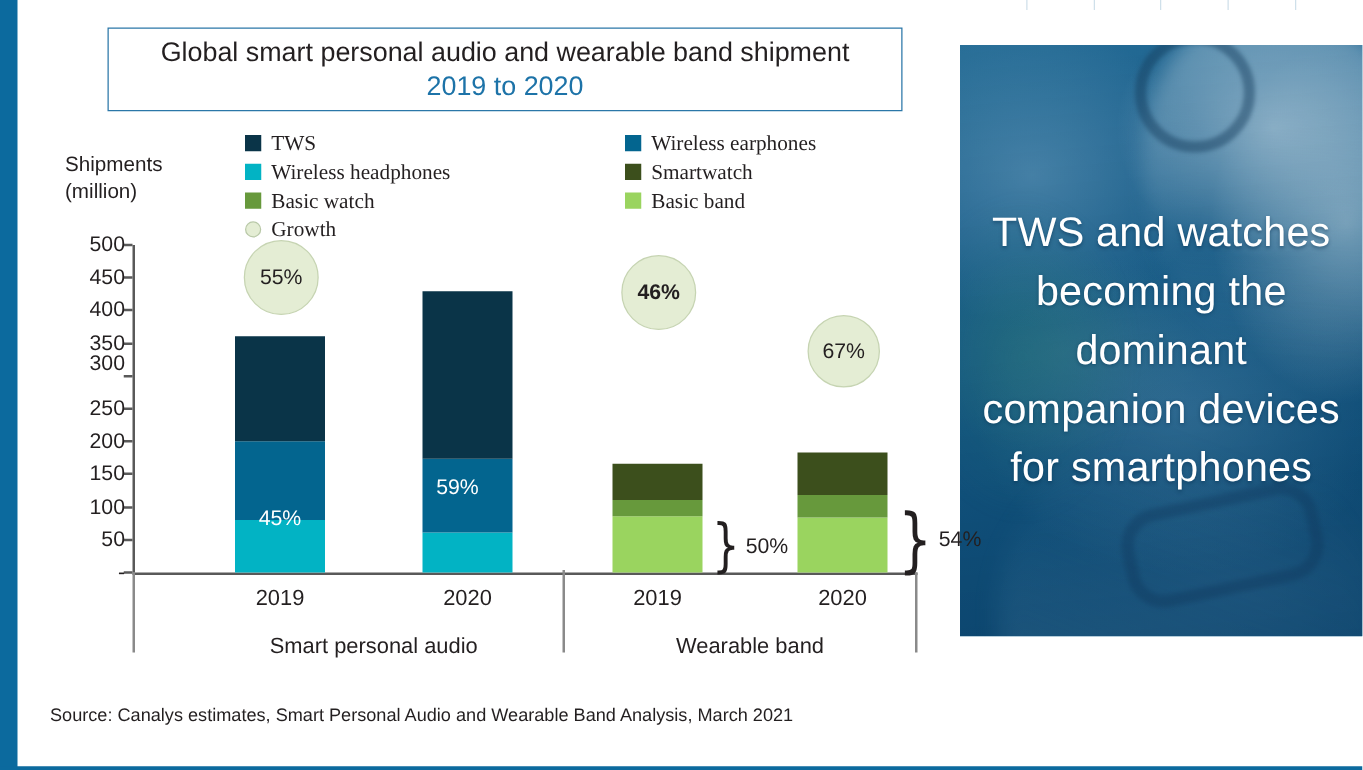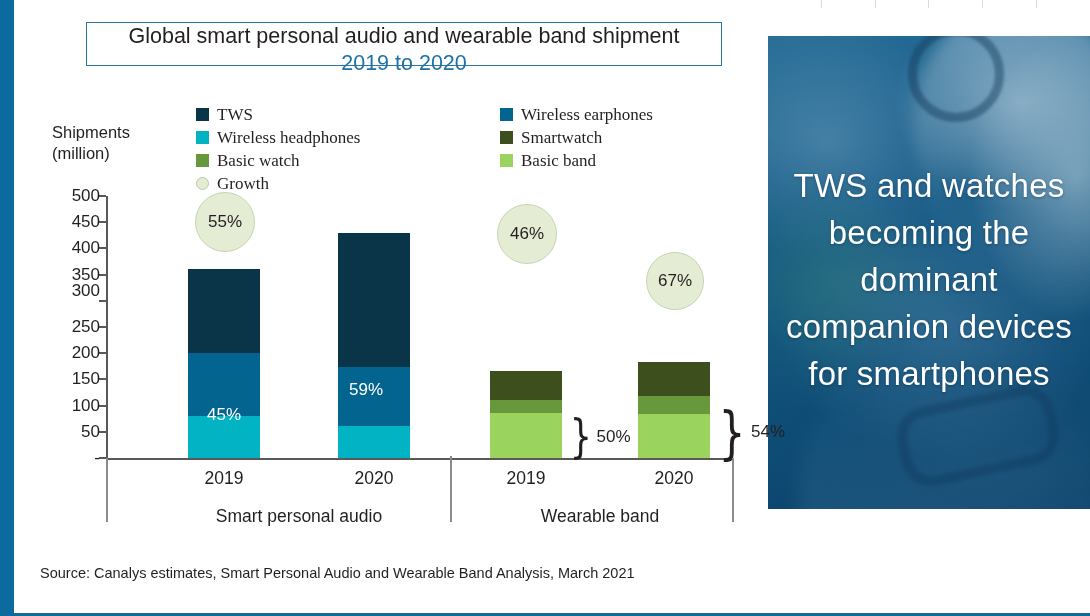--- a/index.html
+++ b/index.html
@@ -89,24 +89,24 @@
   .top-strip{
     position:absolute;left:768px;top:0;width:322px;height:8px;
     background:#ffffff;
     display:flex;
   }
   .top-strip span{flex:1;border-left:1px solid #cfe0ea;}
   .top-strip span:first-child{border-left:none;}
 
   
   .title-box{
-    position:absolute;left:86px;top:22px;width:636px;height:44px;
+    position:absolute;left:86px;top:22px;width:636px;height:67px;
     border:1.4px solid #2b77a8;
     background:#fff;
-    display:flex;align-items:flex-start;justify-content:center;
+    display:flex;align-items:center;justify-content:center;
     text-align:center;
     box-sizing:border-box;
   }
   .title-line1{
     display:block;color:#231f20;font-size:21.5px;line-height:27px;
   }
   .title-line2{
     display:block;color:#1d73a8;font-size:21.5px;line-height:27px;
   }
 
@@ -297,21 +297,21 @@
           <div class="seg" style="background: rgb(60, 79, 28); height: 29.868px; bottom: 57.64px;"></div>
         </div>
         <div class="bar" style="left: 532px; width: 72px; height: 96.416px;">
           <div class="seg" style="background: rgb(154, 212, 95); height: 44.016px; bottom: 0px;"></div>
           <div class="seg" style="background: rgb(103, 153, 60); height: 18.34px; bottom: 44.016px;"></div>
           <div class="seg" style="background: rgb(60, 79, 28); height: 34.06px; bottom: 62.356px;"></div>
         </div>
         <div class="seg-label" style="left: 82px; width: 72px; top: 209.08px;">45%</div>
         <div class="seg-label" style="left: 232px; width: 56px; top: 183.666px;">59%</div>
         <div class="bubble" style="width: 58px; height: 58px; left: 89px; top: -3.848px; background: rgb(228, 237, 212);">55%</div>
-        <div class="bubble" style="width: 58px; height: 58px; left: 391px; top: 7.68px; background: rgb(228, 237, 212);">46%</div>
+        <div class="bubble" style="width: 58px; height: 58px; left: 391px; top: 7.68px; background: rgb(228, 237, 212); font-weight: bold;">46%</div>
         <div class="bubble" style="width: 56px; height: 56px; left: 540px; top: 55.84px; background: rgb(228, 237, 212);">67%</div>
         <div class="brace" style="left: 460px; top: 219.032px; height: 42.968px;">
           <span class="brace-glyph" style="font-size: 46.4054px;">}</span>
           <span>50%</span>
         </div>
         <div class="brace" style="left: 608px; top: 209.6px; height: 52.4px;">
           <span class="brace-glyph" style="font-size: 56.592px;">}</span>
           <span>54%</span>
         </div>
       </div>

